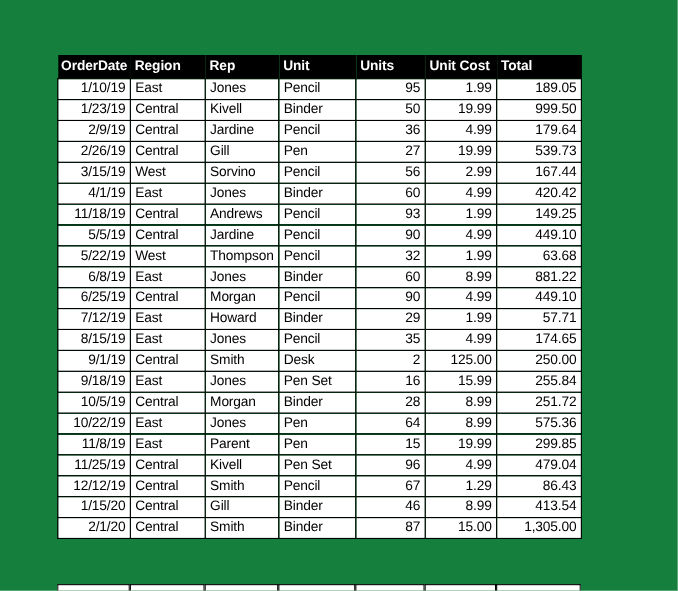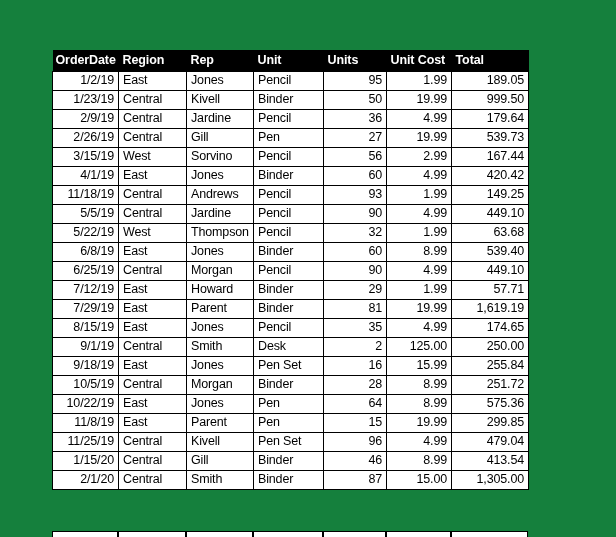--- a/index.html
+++ b/index.html
@@ -128,21 +128,21 @@
           <th>Region</th>
           <th>Rep</th>
           <th>Unit</th>
           <th>Units</th>
           <th>Unit Cost</th>
           <th>Total</th>
         </tr>
       </thead>
       <tbody id="order-table-body">
           <tr>
-            <td class="num">1/2/19</td>
+            <td class="num">1/10/19</td>
             <td class="txt">East</td>
             <td class="txt">Jones</td>
             <td class="txt">Pencil</td>
             <td class="num">95</td>
             <td class="num">1.99</td>
             <td class="num">189.05</td>
           </tr>
           <tr>
             <td class="num">1/23/19</td>
             <td class="txt">Central</td>
@@ -215,48 +215,39 @@
             <td class="num">1.99</td>
             <td class="num">63.68</td>
           </tr>
           <tr>
             <td class="num">6/8/19</td>
             <td class="txt">East</td>
             <td class="txt">Jones</td>
             <td class="txt">Binder</td>
             <td class="num">60</td>
             <td class="num">8.99</td>
-            <td class="num">539.40</td>
+            <td class="num">881.22</td>
           </tr>
           <tr>
             <td class="num">6/25/19</td>
             <td class="txt">Central</td>
             <td class="txt">Morgan</td>
             <td class="txt">Pencil</td>
             <td class="num">90</td>
             <td class="num">4.99</td>
             <td class="num">449.10</td>
           </tr>
           <tr>
             <td class="num">7/12/19</td>
             <td class="txt">East</td>
             <td class="txt">Howard</td>
             <td class="txt">Binder</td>
             <td class="num">29</td>
             <td class="num">1.99</td>
             <td class="num">57.71</td>
-          </tr>
-          <tr>
-            <td class="num">7/29/19</td>
-            <td class="txt">East</td>
-            <td class="txt">Parent</td>
-            <td class="txt">Binder</td>
-            <td class="num">81</td>
-            <td class="num">19.99</td>
-            <td class="num">1,619.19</td>
           </tr>
           <tr>
             <td class="num">8/15/19</td>
             <td class="txt">East</td>
             <td class="txt">Jones</td>
             <td class="txt">Pencil</td>
             <td class="num">35</td>
             <td class="num">4.99</td>
             <td class="num">174.65</td>
           </tr>
@@ -306,20 +297,29 @@
             <td class="num">299.85</td>
           </tr>
           <tr>
             <td class="num">11/25/19</td>
             <td class="txt">Central</td>
             <td class="txt">Kivell</td>
             <td class="txt">Pen Set</td>
             <td class="num">96</td>
             <td class="num">4.99</td>
             <td class="num">479.04</td>
+          </tr>
+          <tr>
+            <td class="num">12/12/19</td>
+            <td class="txt">Central</td>
+            <td class="txt">Smith</td>
+            <td class="txt">Pencil</td>
+            <td class="num">67</td>
+            <td class="num">1.29</td>
+            <td class="num">86.43</td>
           </tr>
           <tr>
             <td class="num">1/15/20</td>
             <td class="txt">Central</td>
             <td class="txt">Gill</td>
             <td class="txt">Binder</td>
             <td class="num">46</td>
             <td class="num">8.99</td>
             <td class="num">413.54</td>
           </tr>

